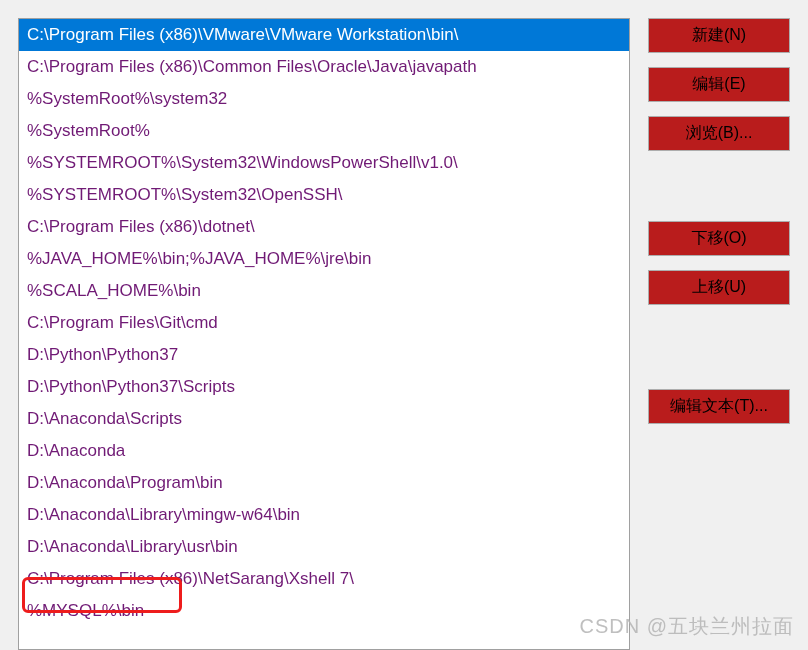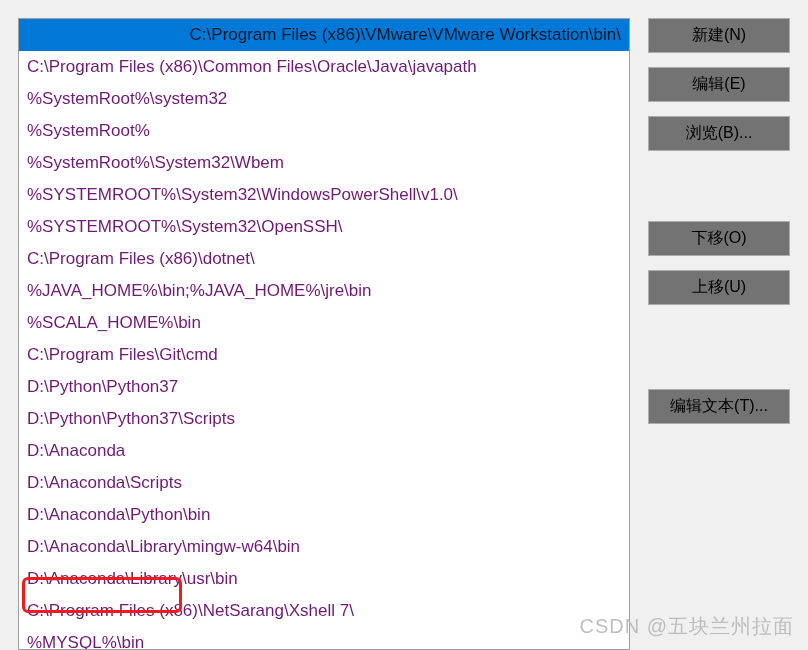--- a/index.html
+++ b/index.html
@@ -28,41 +28,40 @@
     .list-item {
       padding: 3px 8px 3px 8px;
       font-size: 17px;
       line-height: 26px;
       color: #701a75;
       white-space: nowrap;
       cursor: default;
     }
     .list-item.selected {
       background: #0078d7;
-      color: #0f172a;
-      text-align: right;
+      color: #ffffff;
     }
     .highlight-box {
       position: absolute;
       border: 3px solid #ee1c1c;
       border-radius: 6px;
       pointer-events: none;
       left: 3px;
       top: 558px;
       width: 160px;
       height: 36px;
     }
     .button-panel {
       width: 142px;
       display: flex;
       flex-direction: column;
       gap: 14px;
     }
     .btn {
-      background: #737373;
+      background: #b91c1c;
       border: 1px solid #adadad;
       font-size: 16px;
       font-family: inherit;
       padding: 6px 4px;
       text-align: center;
       cursor: pointer;
       white-space: nowrap;
     }
     .spacer { height: 42px; }
     .spacer-lg { height: 56px; }
@@ -79,32 +78,31 @@
   </style>
 </head>
 <body>
 
 <div class="container">
   <div class="list-panel">
     <div class="list-item selected">C:\Program Files (x86)\VMware\VMware Workstation\bin\</div>
     <div class="list-item">C:\Program Files (x86)\Common Files\Oracle\Java\javapath</div>
     <div class="list-item">%SystemRoot%\system32</div>
     <div class="list-item">%SystemRoot%</div>
-    <div class="list-item">%SystemRoot%\System32\Wbem</div>
     <div class="list-item">%SYSTEMROOT%\System32\WindowsPowerShell\v1.0\</div>
     <div class="list-item">%SYSTEMROOT%\System32\OpenSSH\</div>
     <div class="list-item">C:\Program Files (x86)\dotnet\</div>
     <div class="list-item">%JAVA_HOME%\bin;%JAVA_HOME%\jre\bin</div>
     <div class="list-item">%SCALA_HOME%\bin</div>
     <div class="list-item">C:\Program Files\Git\cmd</div>
     <div class="list-item">D:\Python\Python37</div>
     <div class="list-item">D:\Python\Python37\Scripts</div>
+    <div class="list-item">D:\Anaconda\Scripts</div>
     <div class="list-item">D:\Anaconda</div>
-    <div class="list-item">D:\Anaconda\Scripts</div>
-    <div class="list-item">D:\Anaconda\Python\bin</div>
+    <div class="list-item">D:\Anaconda\Program\bin</div>
     <div class="list-item">D:\Anaconda\Library\mingw-w64\bin</div>
     <div class="list-item">D:\Anaconda\Library\usr\bin</div>
     <div class="list-item">C:\Program Files (x86)\NetSarang\Xshell 7\</div>
     <div class="list-item">%MYSQL%\bin</div>
     <div class="highlight-box"></div>
   </div>
   <div class="button-panel">
     <button class="btn"><span>新建(N)</span></button>
     <button class="btn"><span>编辑(E)</span></button>
     <button class="btn"><span>浏览(B)...</span></button>

